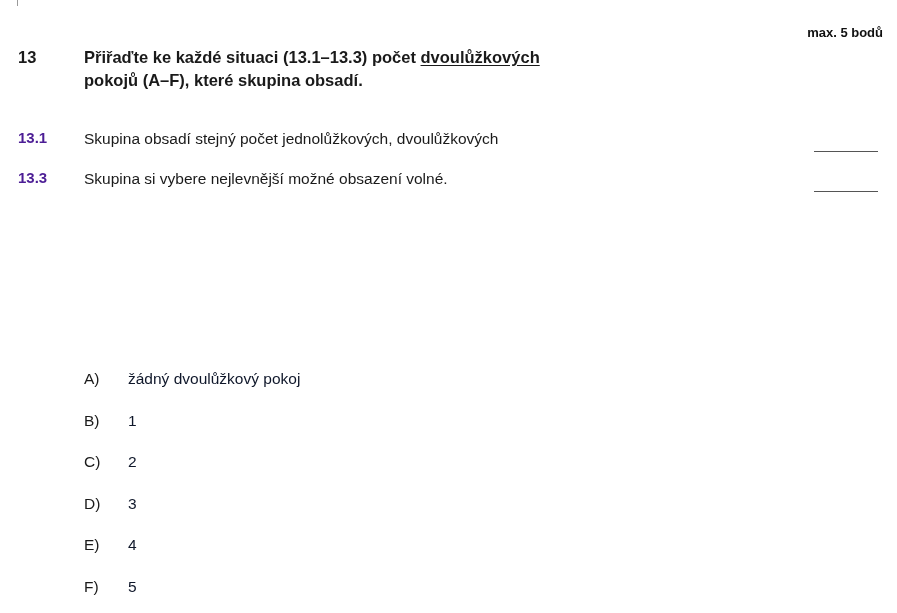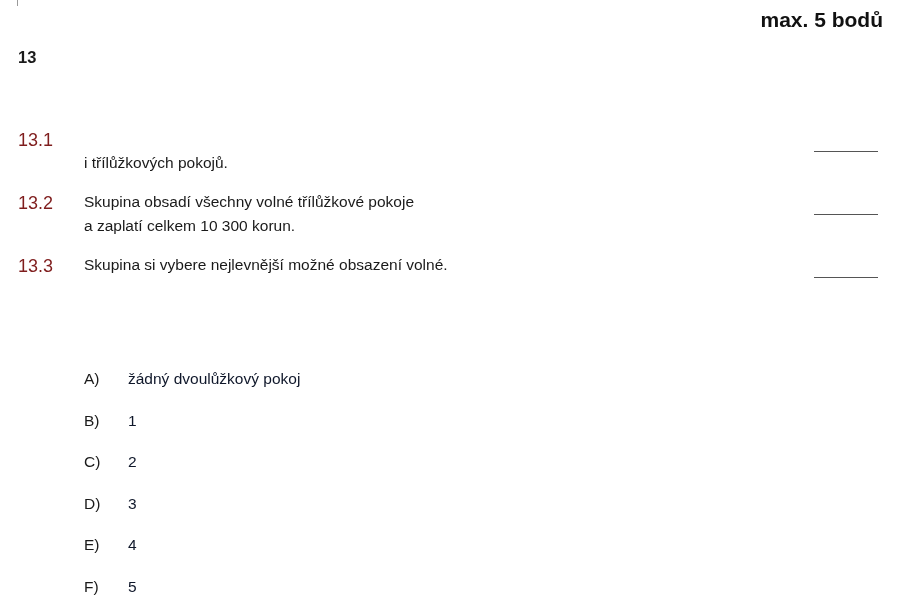--- a/index.html
+++ b/index.html
@@ -30,22 +30,22 @@
     left: 14px;
     top: -6px;
     font-size: 10px;
     color: #8a8a8a;
     letter-spacing: 0.5px;
   }
 
   .points {
     position: absolute;
     right: 14px;
-    top: 8px;
-    font-size: 21px;
+    top: 25px;
+    font-size: 13px;
     font-weight: bold;
     color: #111;
     white-space: nowrap;
   }
 
   .task-head {
     position: absolute;
     left: 18px;
     top: 46px;
     width: 700px;
@@ -76,23 +76,24 @@
     width: 860px;
   }
   .item {
     display: flex;
     align-items: flex-start;
     margin-bottom: 16px;
     position: relative;
   }
   .item-num {
     flex: 0 0 66px;
-    font-size: 18px;
+    font-size: 15px;
     line-height: 1.52;
-    color: #7f1d1d;
+    color: #4c1d95;
+    font-weight: bold;
   }
   .item-text {
     flex: 1 1 auto;
     font-size: 15.5px;
     line-height: 1.52;
     color: #1a1a1a;
     max-width: 640px;
   }
   .answer-line {
     position: absolute;
@@ -128,41 +129,36 @@
 </head>
 <body>
 
 <div class="left-rule-top"></div>
 <div class="left-crop-text"></div>
 
 <div class="points">max. 5 bodů</div>
 
 <div class="task-head">
   <div class="task-num">13</div>
+  <div class="task-prompt">
+    <span>Přiřaďte ke každé situaci (13.1–13.3) počet </span><span class="u">dvoulůžkových</span><br>
+    <span>pokojů (A–F), které skupina obsadí.</span>
+  </div>
 </div>
 
 <div class="items">
 
   <div class="item">
     <div class="item-num">13.1</div>
     <div class="item-text">
-      <br>
-      <span>i třílůžkových pokojů.</span>
+      <span>Skupina obsadí stejný počet jednolůžkových, dvoulůžkových</span><br>
     </div>
     <div class="answer-line l1"></div>
   </div>
 
-  <div class="item">
-    <div class="item-num">13.2</div>
-    <div class="item-text">
-      <span>Skupina obsadí všechny volné třílůžkové pokoje</span><br>
-      <span>a zaplatí celkem 10 300 korun.</span>
-    </div>
-    <div class="answer-line l2"></div>
-  </div>
 
   <div class="item">
     <div class="item-num">13.3</div>
     <div class="item-text">
       <span>Skupina si vybere nejlevnější možné obsazení volné.</span>
     </div>
     <div class="answer-line l3"></div>
   </div>
 
 </div>

